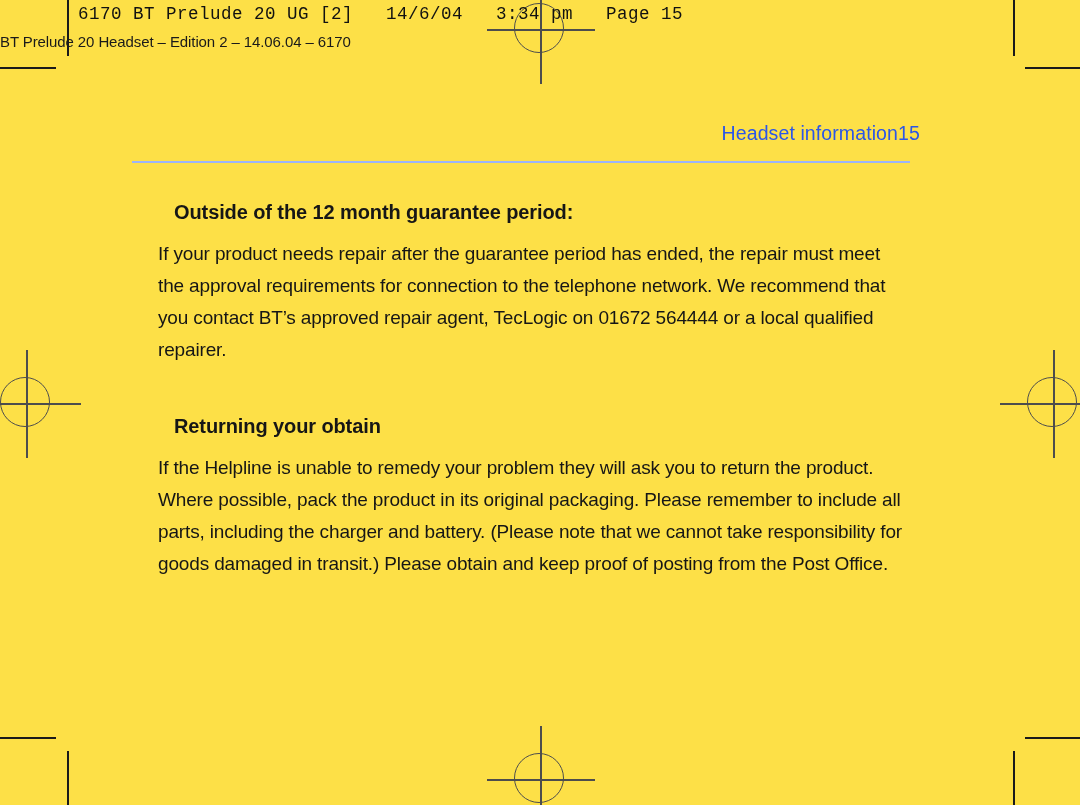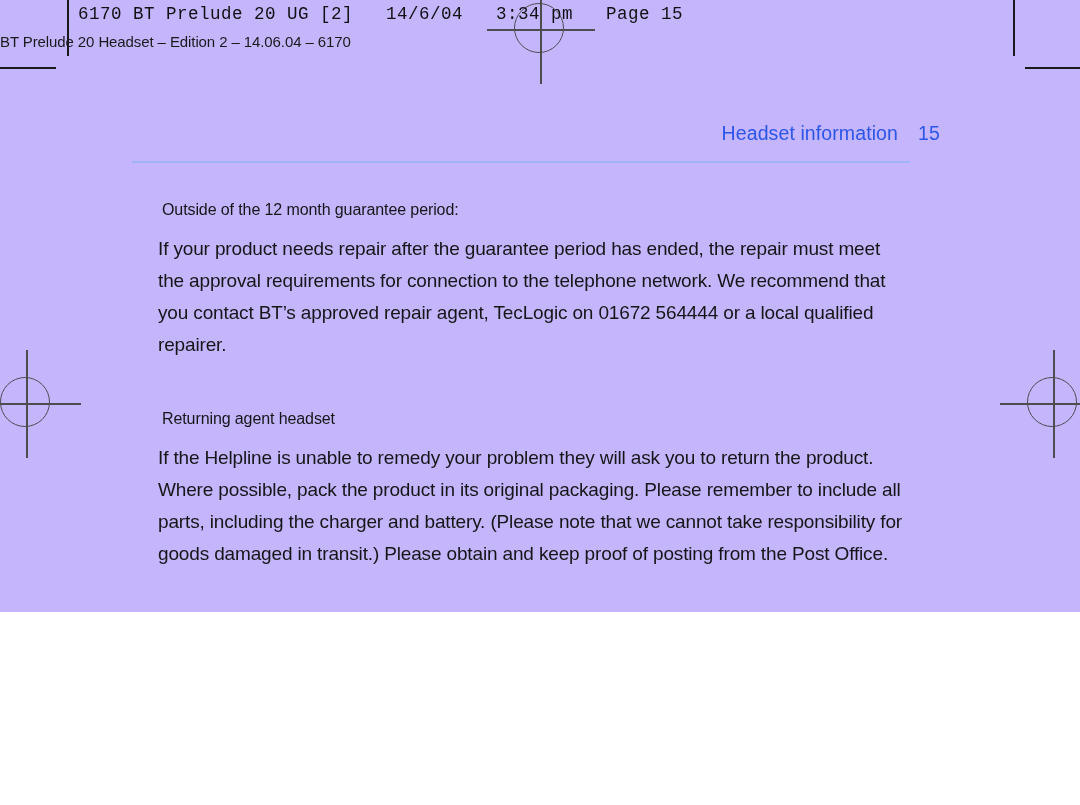--- a/index.html
+++ b/index.html
@@ -7,23 +7,23 @@
     padding: 0;
     background: #ffffff;
   }
   body {
     font-family: "Liberation Sans", sans-serif;
     -webkit-font-smoothing: antialiased;
   }
   #page {
     position: relative;
     width: 1080px;
-    height: 612px;
+    height: 805px;
     overflow: hidden;
-    background: #c4b5fd;
+    background: #fde047;
   }
 
   
   .crop {
     position: absolute;
     background: #1a1a1a;
   }
   .crop.h { height: 2px; }
   .crop.v { width: 2px; }
 
@@ -112,21 +112,21 @@
   }
   .rh-title {
     font-size: 19.5px;
     color: #2b56e8;
     letter-spacing: 0.1px;
   }
   .rh-page {
     font-size: 19.5px;
     color: #2b56e8;
     width: 62px;
-    text-align: center;
+    text-align: left;
     letter-spacing: 0.1px;
   }
   .rh-rule {
     position: absolute;
     left: 132px;
     top: 161px;
     width: 778px;
     height: 1.5px;
     background: #9db4f7;
   }
@@ -134,24 +134,24 @@
   
   .content {
     position: absolute;
     left: 158px;
     top: 200px;
     width: 752px;
     color: #161616;
   }
   .section { margin-bottom: 0; }
   .section-heading {
-    font-size: 16px;
-    font-weight: normal;
+    font-size: 20px;
+    font-weight: bold;
     letter-spacing: -0.1px;
-    margin: 0 0 14px 4px;
+    margin: 0 0 14px 16px;
     line-height: 1.2;
   }
   .section-body {
     font-size: 19px;
     line-height: 32px;
     letter-spacing: -0.15px;
     margin: 0;
     white-space: pre-line;
   }
   .gap-between { height: 48px; }
@@ -202,18 +202,18 @@
   </div>
   <div class="rh-rule"></div>
 
   <div class="content">
     <div class="section">
       <h2 class="section-heading">Outside of the 12 month guarantee period:</h2>
       <p class="section-body">If your product needs repair after the guarantee period has ended, the repair must meet the approval requirements for connection to the telephone network. We recommend that you contact BT’s approved repair agent, TecLogic on 01672 564444 or a local qualified repairer.</p>
     </div>
     <div class="gap-between"></div>
     <div class="section">
-      <h2 class="section-heading">Returning agent headset</h2>
+      <h2 class="section-heading">Returning your obtain</h2>
       <p class="section-body">If the Helpline is unable to remedy your problem they will ask you to return the product. Where possible, pack the product in its original packaging. Please remember to include all parts, including the charger and battery. (Please note that we cannot take responsibility for goods damaged in transit.) Please obtain and keep proof of posting from the Post Office.</p>
     </div>
   </div>
 
 </div>
 
 </body></html>

